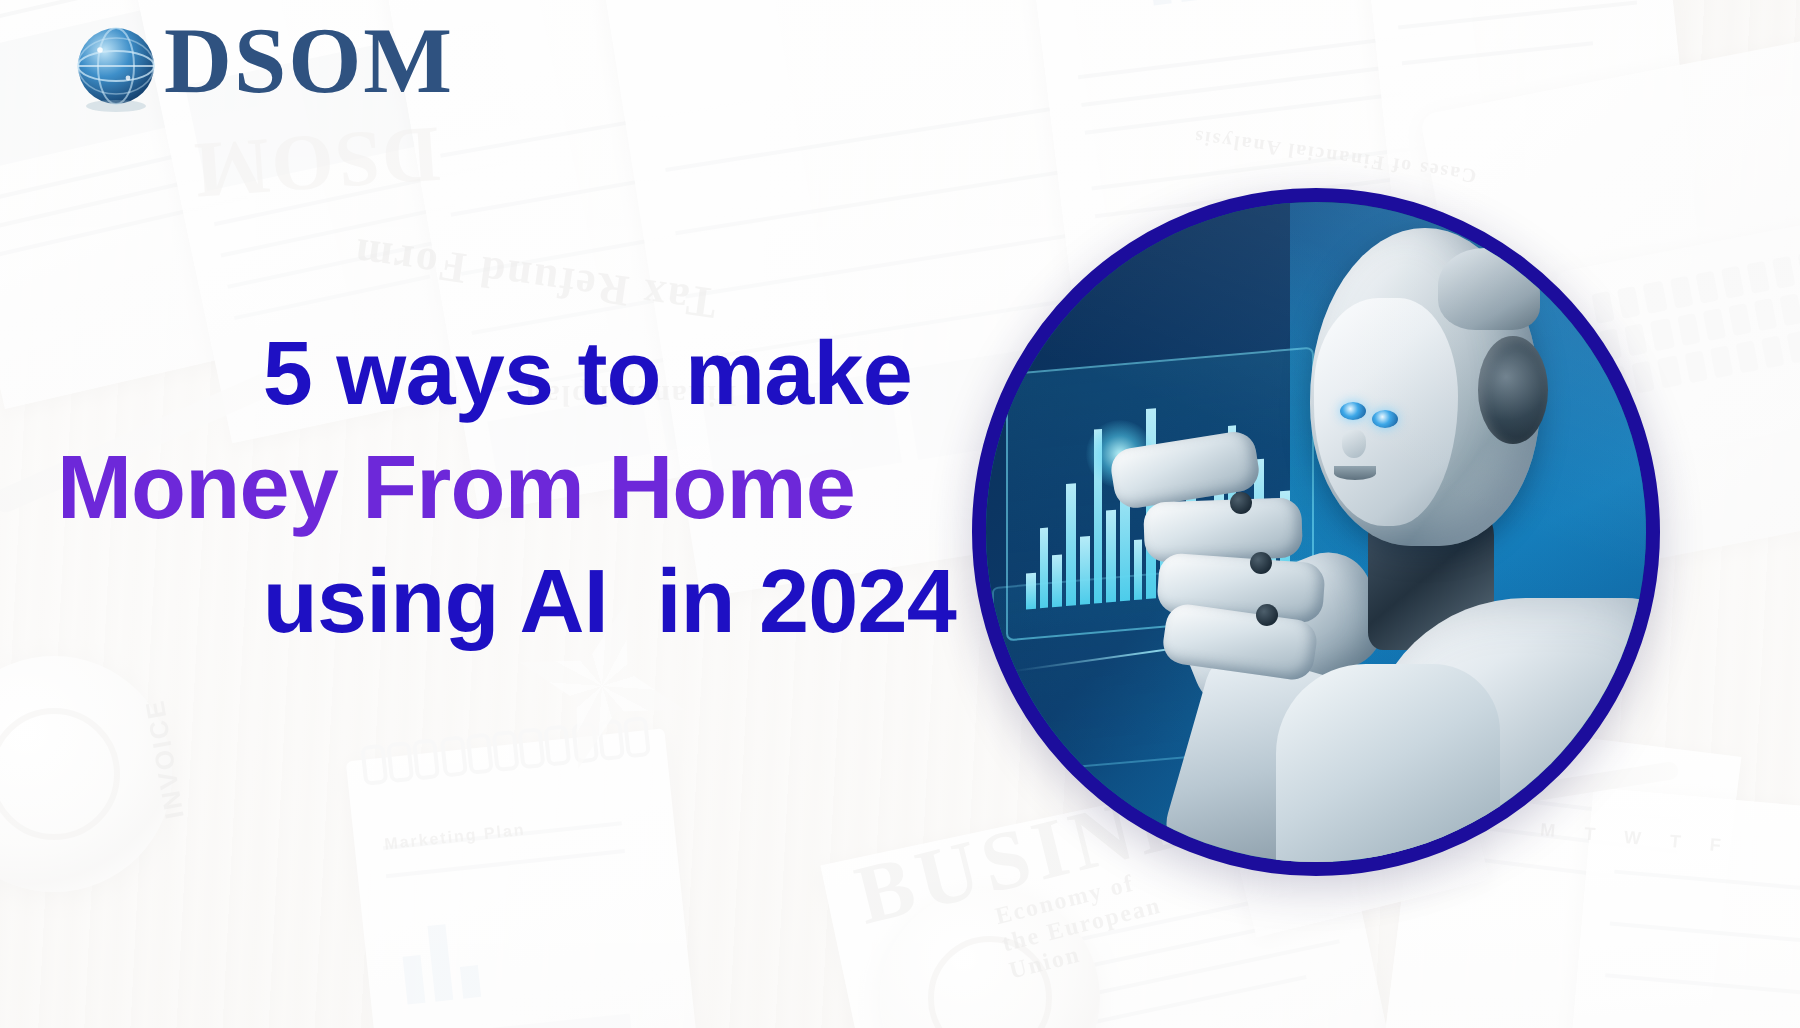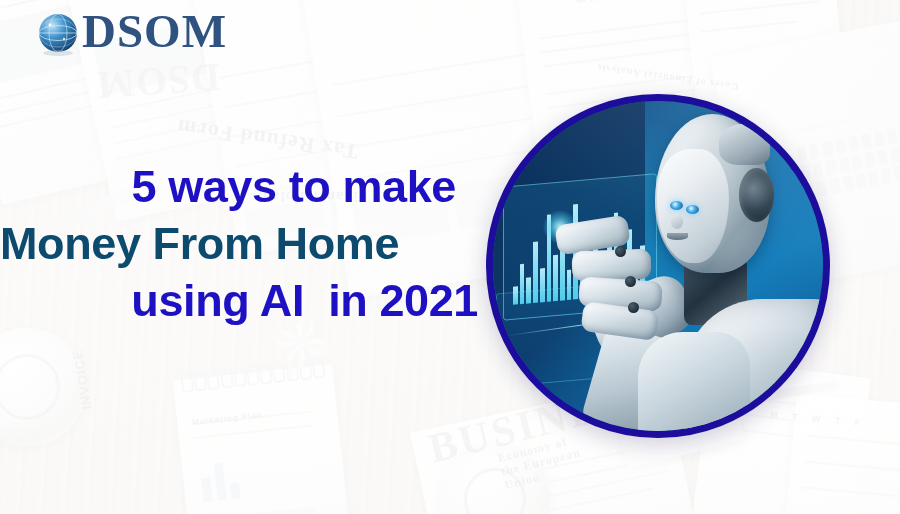--- a/index.html
+++ b/index.html
@@ -179,21 +179,21 @@
   .hl-line {
     font-family:"Liberation Sans", sans-serif;
     font-weight:700;
     font-size:45px;
     line-height:57px;
     letter-spacing:-.4px;
     white-space:pre;
     margin:0;
   }
   #hl1 { text-align:right; padding-right:36px; color:#1e10c3; }
-  #hl2 { text-align:left; padding-right:36px; color:#0c4a6e; }
+  #hl2 { text-align:center; padding-right:36px; color:#6d28d9; }
   #hl3 { text-align:right; padding-right:14px; color:#1e10c3; }
 
   
   #robot-circle {
     position:absolute; left:486px; top:94px; width:330px; height:330px;
     border-radius:50%;
     border:7px solid #1c0d9c;
     overflow:hidden;
     box-shadow: 0 6px 22px rgba(40,35,90,.22);
     background:#0d3f73;
@@ -536,21 +536,21 @@
       <circle cx="14" cy="13" r="1.4" fill="#ffffff" opacity=".9"></circle>
       <circle cx="28" cy="27" r="1.2" fill="#ffffff" opacity=".8"></circle>
       <ellipse cx="22" cy="41" rx="15" ry="3" fill="#9fb6c6" opacity=".35"></ellipse>
     </svg>
     <div id="dsom-word">DSOM</div>
   </div>
 
   <div id="headline">
     <div class="hl-line" id="hl1">5 ways to make</div>
     <div class="hl-line" id="hl2">Money From Home</div>
-    <div class="hl-line" id="hl3">using AI  in 2021</div>
+    <div class="hl-line" id="hl3">using AI  in 2024</div>
   </div>
 
   <div id="robot-circle">
     <div id="robot-art">
       <div class="r-bg"></div>
       <div class="r-dark"></div>
 
       <div class="holo-panel"></div>
       <div class="holo-panel2"></div>
       <div class="holo-bars">

